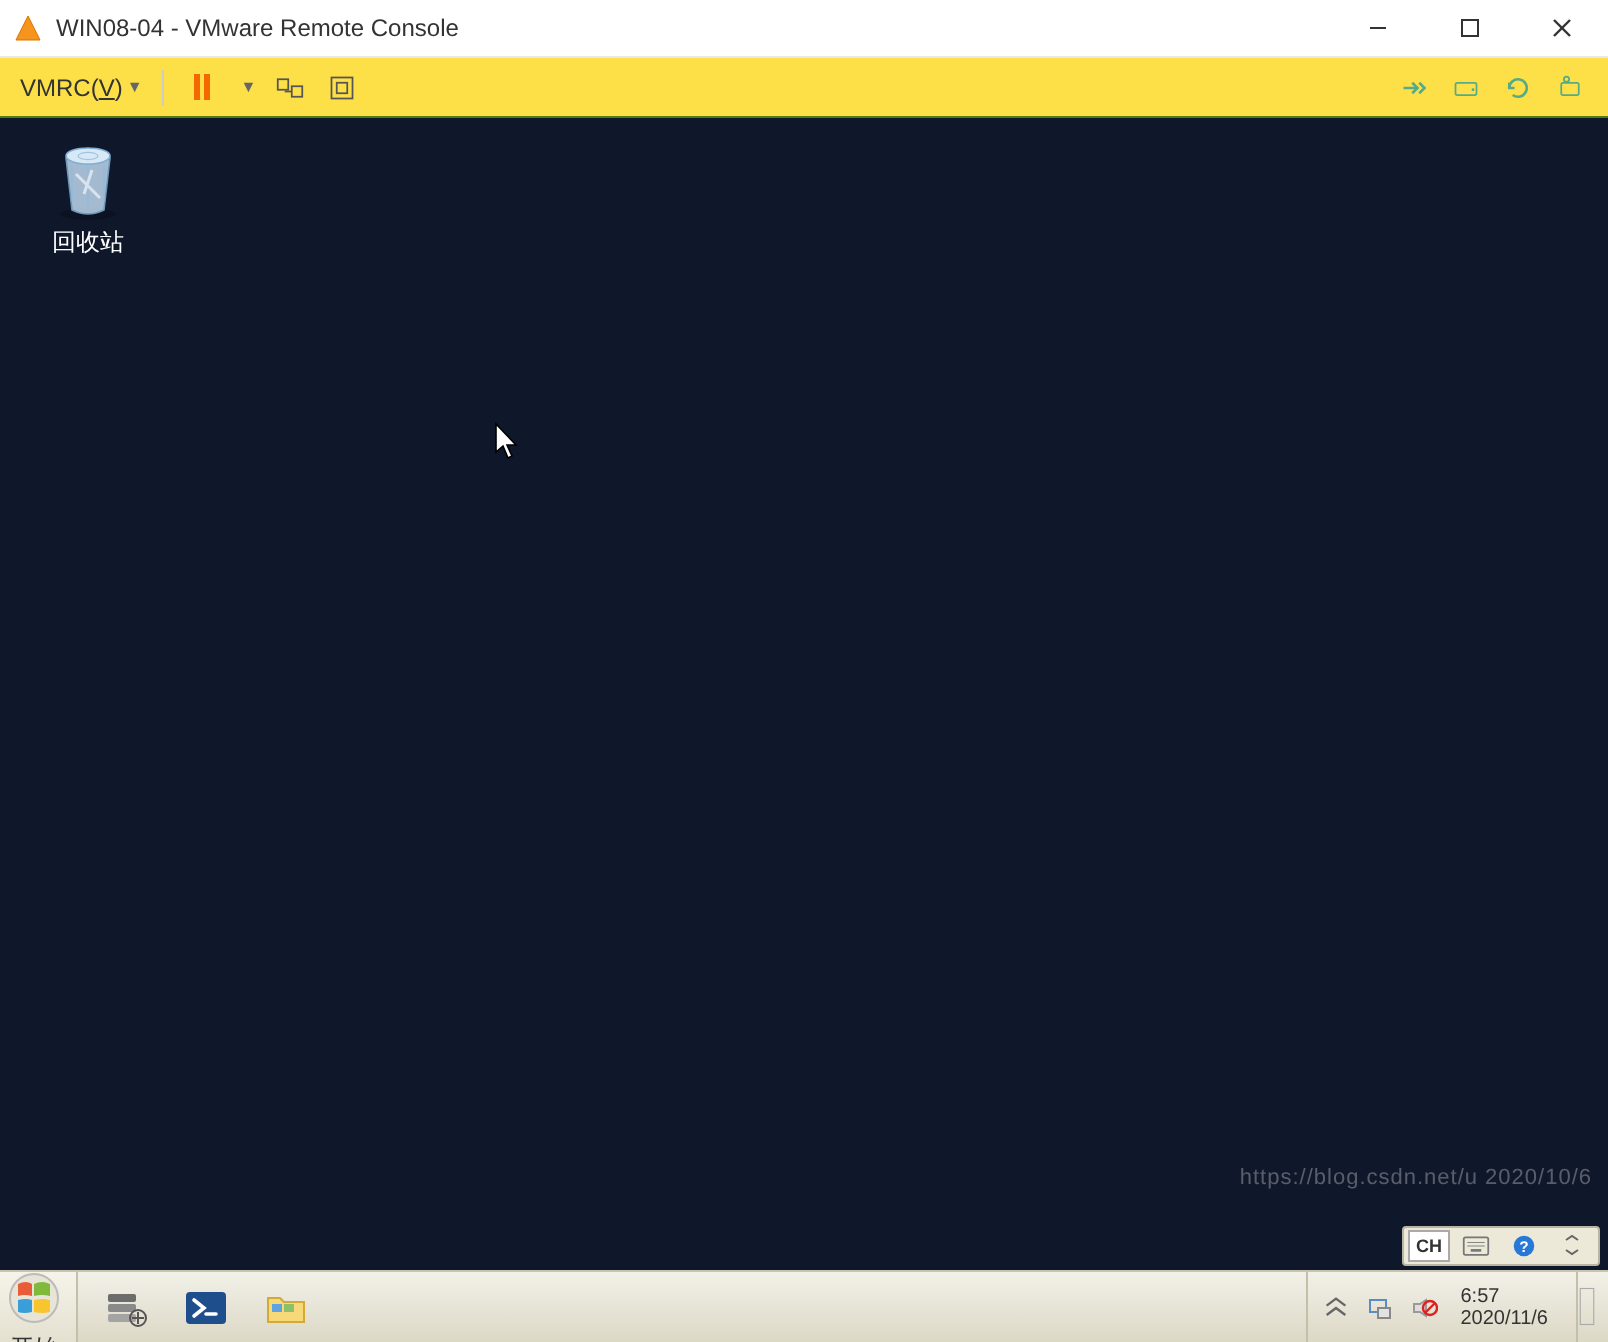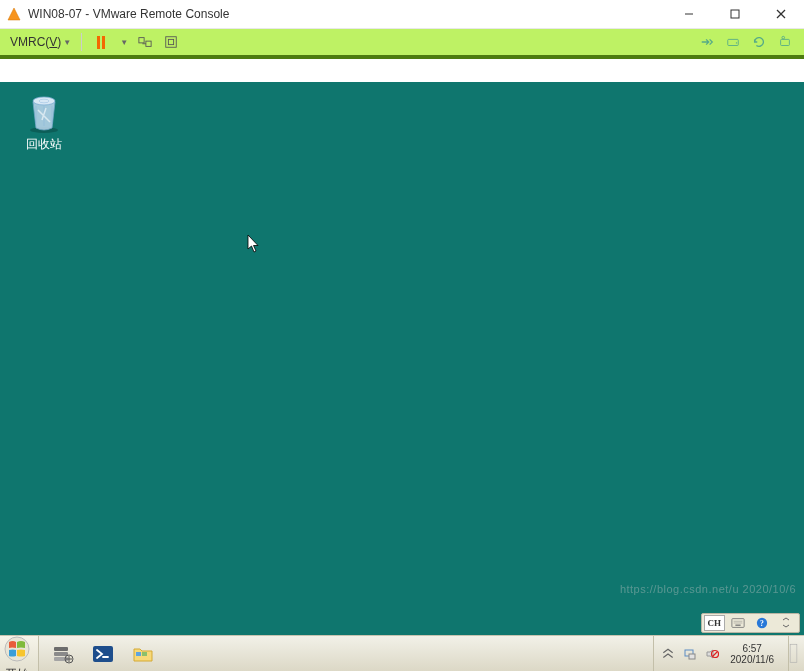--- a/index.html
+++ b/index.html
@@ -39,22 +39,22 @@
       width: 46px; height: 29px;
       display: flex; align-items: center; justify-content: center;
       color: #333;
       font-size: 12px;
     }
     .titlebar .win-btn svg { width: 10px; height: 10px; }
 
     
     .toolbar {
       height: 30px;
-      background: #bef264;
-      border-bottom: 4px solid #4d7c0f;
+      background: #fde047;
+      border-bottom: 1px solid #4d7c0f;
       display: flex;
       align-items: center;
       padding: 0 6px;
     }
     .toolbar .menu {
       display: flex; align-items: center;
       font-size: 12px;
       color: #333;
       padding: 0 4px;
       height: 22px;
@@ -76,24 +76,23 @@
     .pause-bars {
       display: flex; gap: 2px;
     }
     .pause-bars span {
       width: 3px; height: 13px; background: #f46800;
     }
 
     
     .desktop {
       flex: 1;
-      background: #0f766e;
+      background: #0f172a;
       position: relative;
       overflow: hidden;
-      margin-top: 23px;
     }
     .desktop-icon {
       position: absolute;
       top: 8px; left: 8px;
       width: 72px;
       text-align: center;
       color: #fff;
       font-size: 12px;
       cursor: default;
     }
@@ -122,21 +121,20 @@
       border-radius: 2px;
     }
     .langbar .lb-item {
       height: 16px;
       min-width: 18px;
       display: flex; align-items: center; justify-content: center;
       font-size: 10px;
       color: #333;
       border: 1px solid transparent;
       padding: 0 3px;
-      font-family: Liberation Serif, serif;
     }
     .langbar .lb-item.ch { border: 1px solid #aaa; background: #fff; font-weight: bold; font-size: 9px;}
     .langbar .lb-item svg { width: 14px; height: 12px; }
 
     
     .taskbar {
       height: 36px;
       background: linear-gradient(#f2f1e8, #dcd8c6);
       border-top: 1px solid #c8c4b0;
       display: flex;
@@ -173,21 +171,21 @@
       padding: 0 6px;
       gap: 6px;
       border-left: 1px solid #c3bfa9;
     }
     .tray .tray-icon {
       width: 16px; height: 16px;
       display:flex;align-items:center;justify-content:center;
     }
     .tray .tray-icon svg { width: 14px; height: 14px; }
     .tray .clock {
-      display:flex; flex-direction: column; align-items: center;
+      display:flex; flex-direction: column; 
       font-size: 10px; color: #333; line-height: 1.1;
       padding: 0 4px;
     }
     .tray .show-desktop {
       width: 10px; height: 100%;
       border-left: 1px solid #c3bfa9;
       margin-left: 4px;
       display:flex;align-items:center;justify-content:center;
     }
 
@@ -204,21 +202,21 @@
   </style>
 </head>
 <body>
 
 <div class="titlebar">
   <span class="app-icon">
     <svg viewBox="0 0 16 16">
         <path d="M2 14 L8 2 L14 14 Z" fill="#f7941e" stroke="#d47400" stroke-width="0.5"></path>
       </svg>
   </span>
-  <span class="title">WIN08-07 - VMware Remote Console</span>
+  <span class="title">WIN08-04 - VMware Remote Console</span>
   <div class="win-controls">
     <div class="win-btn">
       <svg viewBox="0 0 10 10">
           <line x1="1" y1="5" x2="9" y2="5" stroke="#333" stroke-width="1"></line>
         </svg>
     </div>
     <div class="win-btn">
       <svg viewBox="0 0 10 10">
           <rect x="1" y="1" width="8" height="8" fill="none" stroke="#333" stroke-width="1"></rect>
         </svg>

